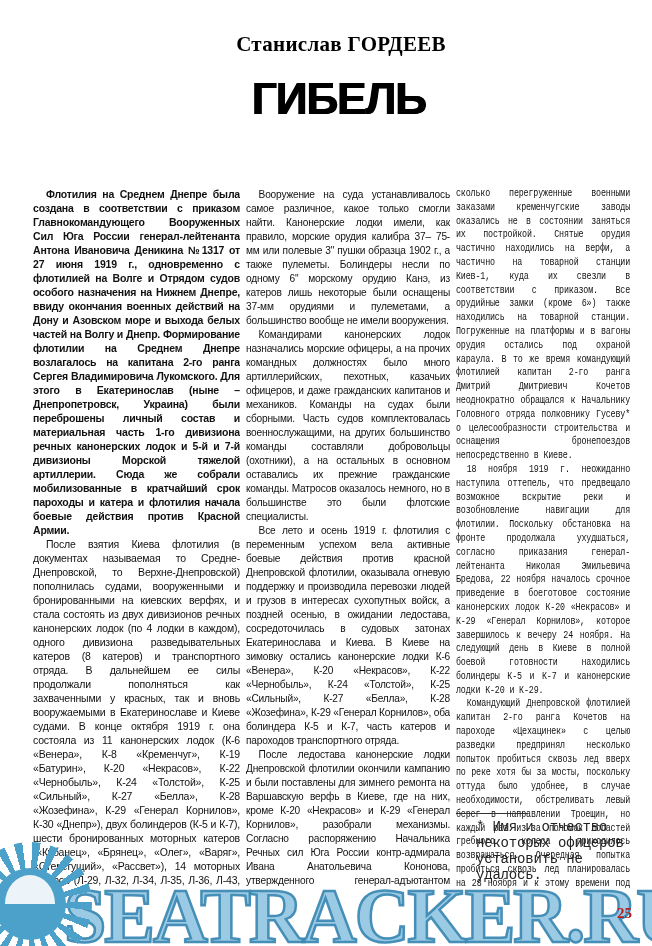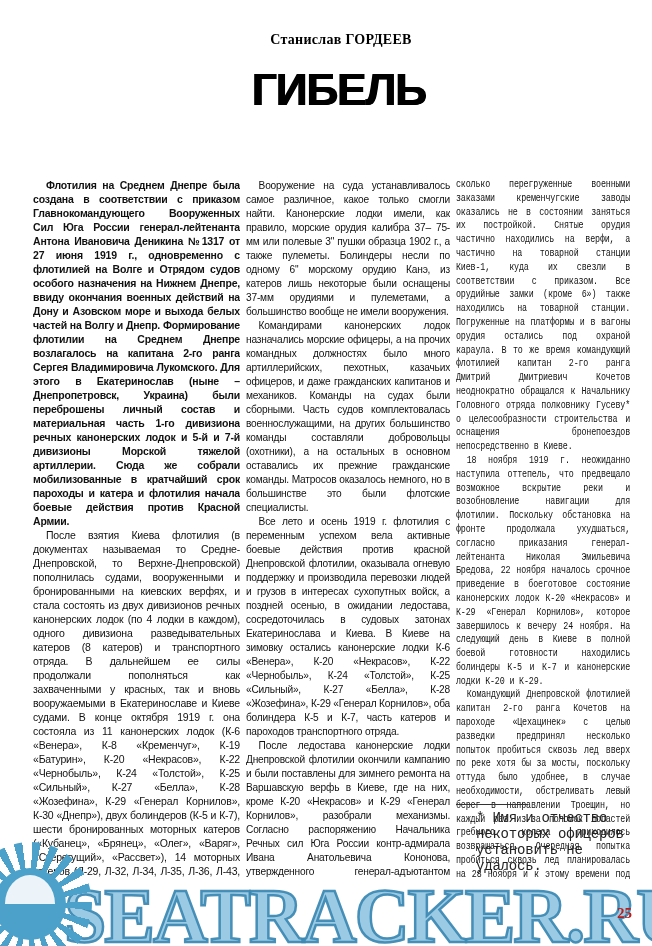--- a/index.html
+++ b/index.html
@@ -9,21 +9,21 @@
     background:#ffffff;
     overflow:hidden;
     font-family:"Liberation Sans", sans-serif;
     color:#111;
   }
   .author {
     margin-top:32px;
     text-align:center;
     font-family:"Liberation Serif", serif;
     font-weight:bold;
-    font-size:14px;
+    font-size:21px;
     letter-spacing:0.3px;
     color:#000;
     padding-left:30px;
   }
   .title {
     margin:16px 0 0 0;
     padding-left:26px;
     text-align:center;
     font-weight:bold;
     font-size:44px;

